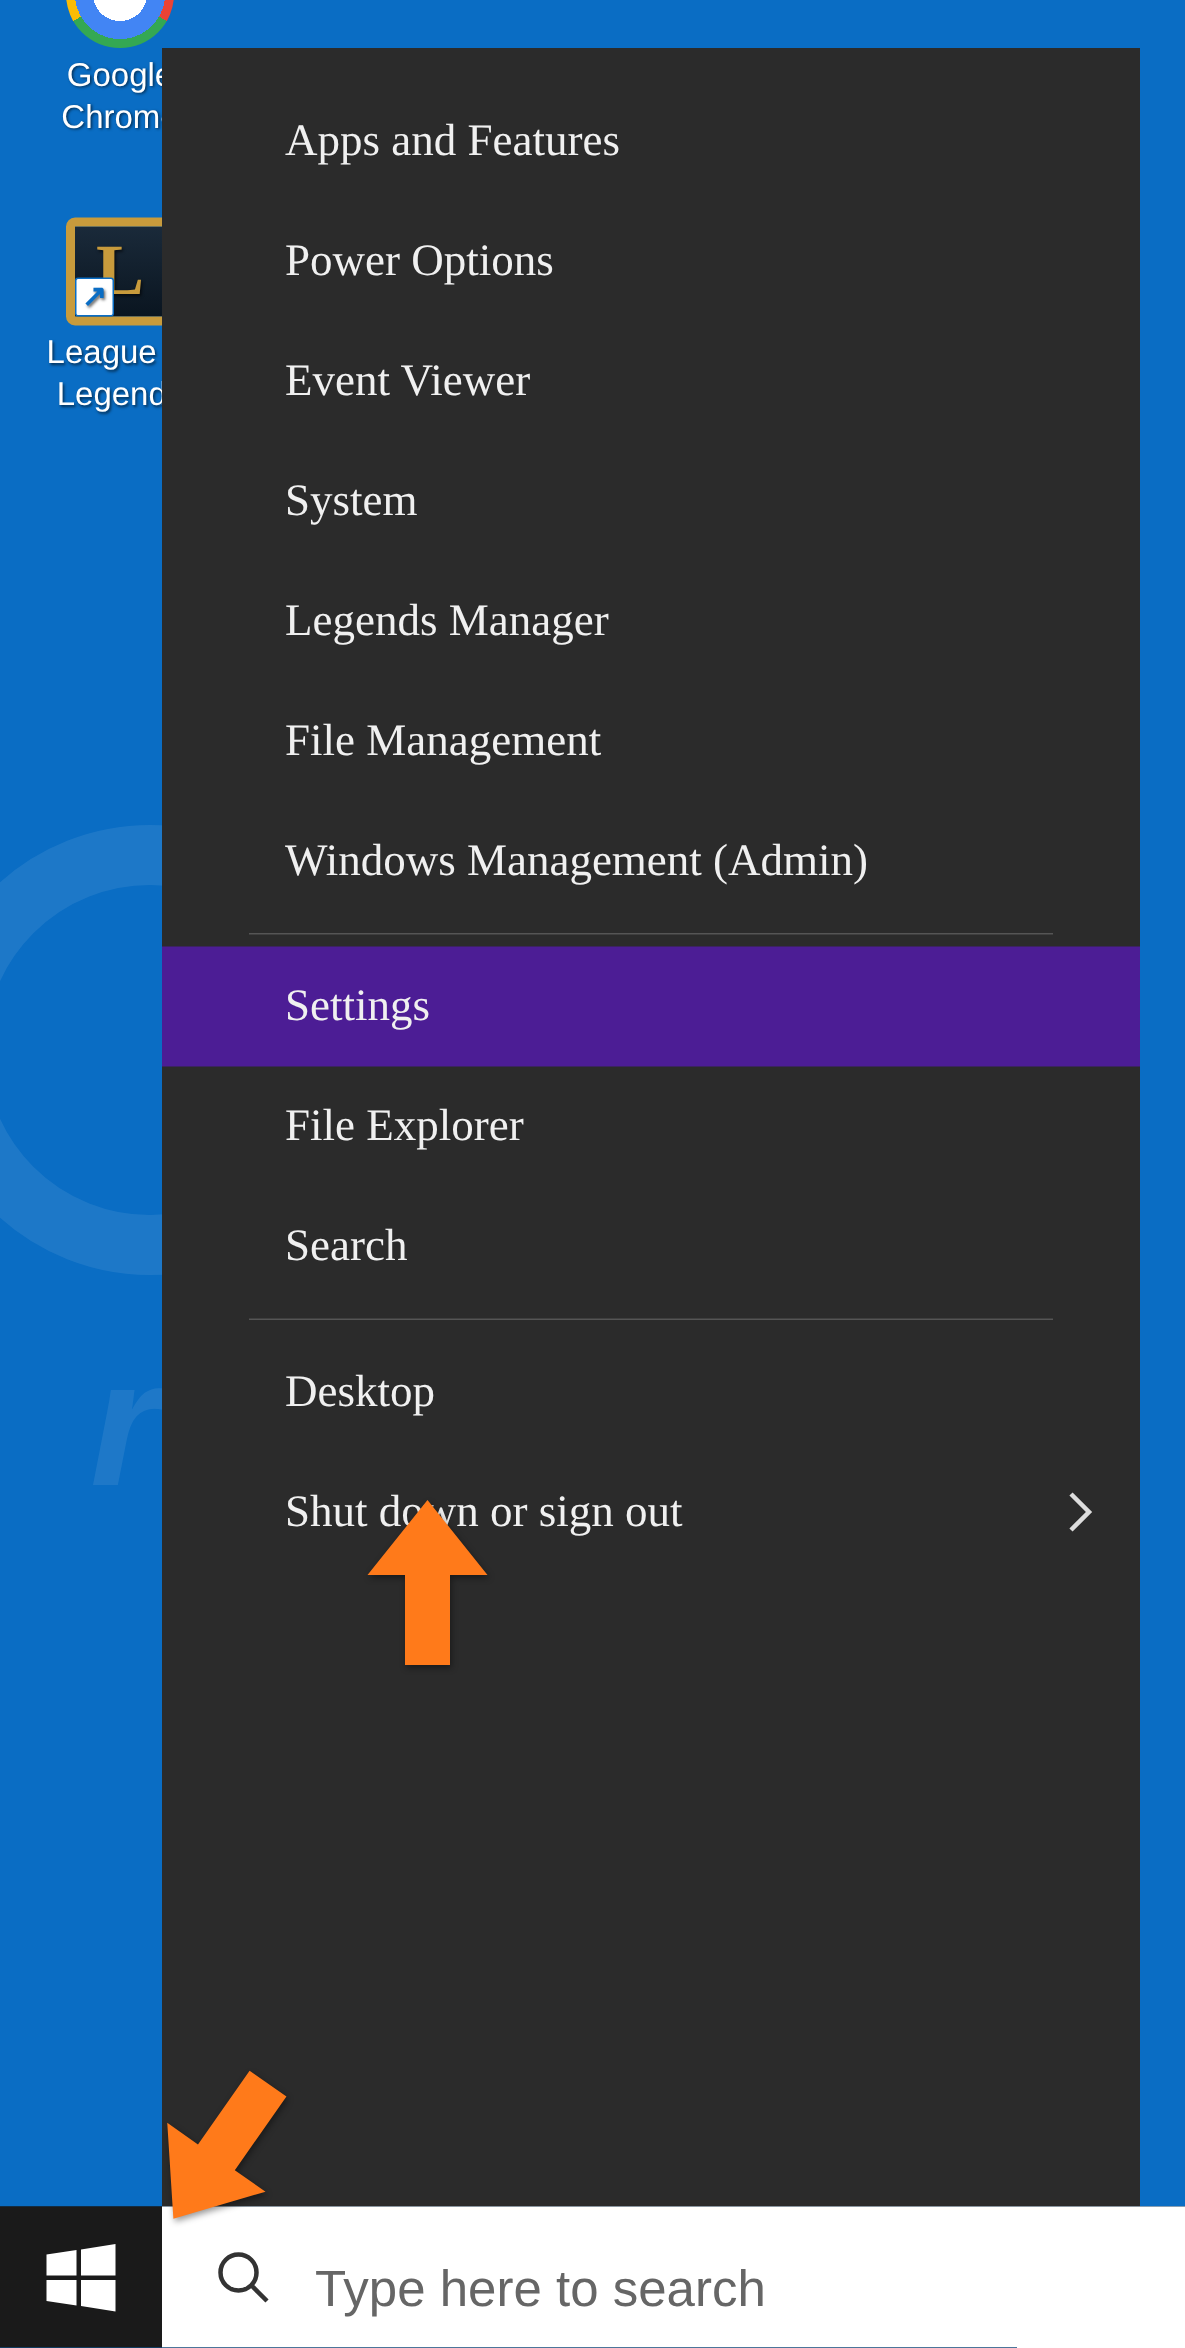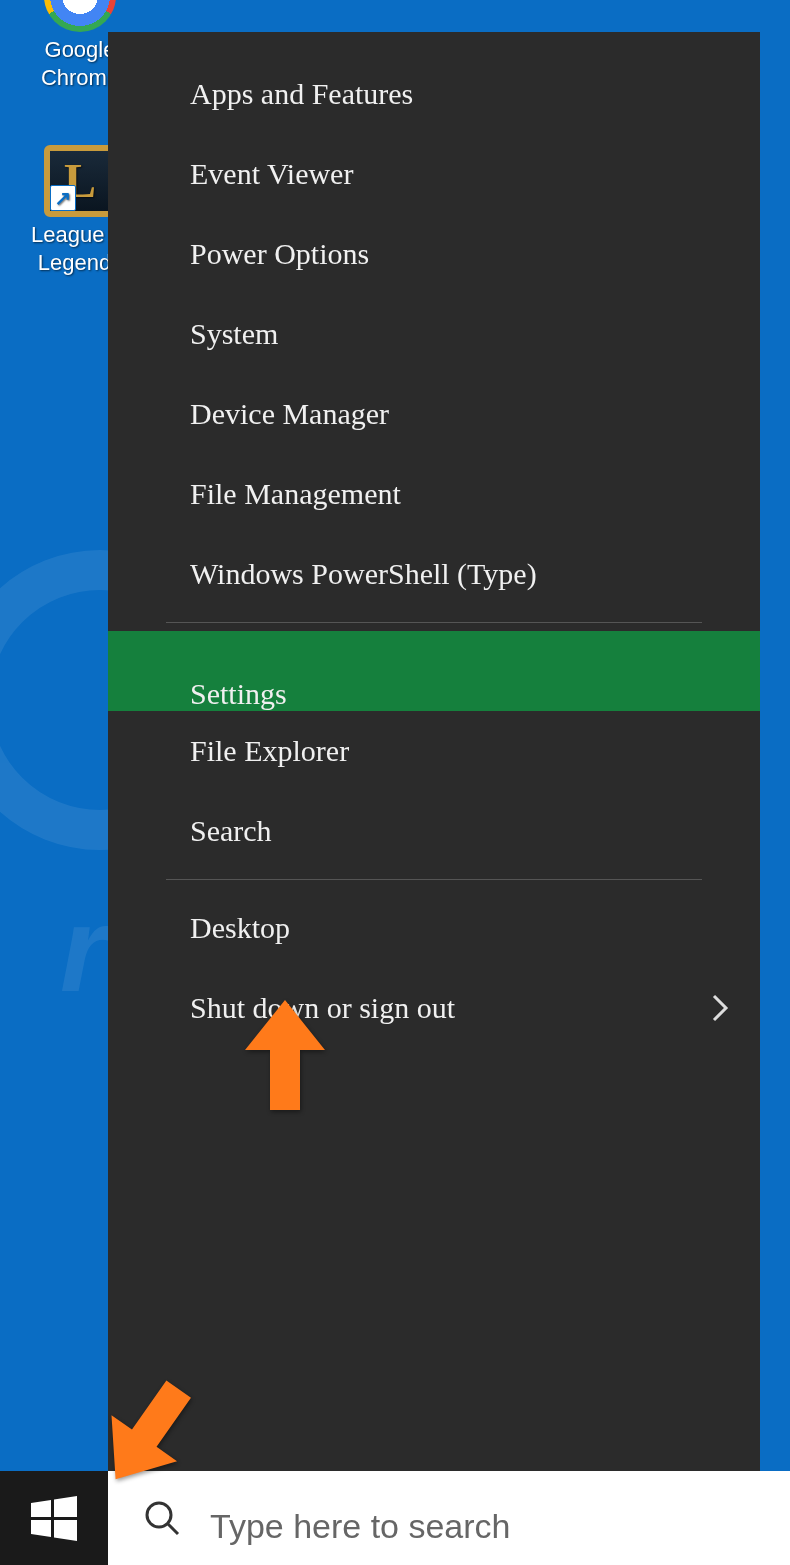--- a/index.html
+++ b/index.html
@@ -111,22 +111,21 @@
     height: 80px;
     display: flex;
     align-items: center;
     font-size: 30px;
     color: #f0f0f0;
     cursor: default;
     position: relative;
     white-space: nowrap;
   }
   .winx-item.hover {
-    background: #15803d;
-    align-items: flex-end;
+    background: #4c1d95;
   }
   .winx-sep {
     height: 1px;
     background: #555;
     margin: 8px 58px 8px 58px;
   }
   .winx-item .chev {
     position: absolute;
     right: 30px;
     top: 50%;
@@ -202,36 +201,36 @@
   </div>
   <div>League of Legends</div>
 </div>
 
 <div class="winx-menu">
 
   <div class="winx-item">
     <span>Apps and Features</span>
   </div>
   <div class="winx-item">
+    <span>Power Options</span>
+  </div>
+  <div class="winx-item">
     <span>Event Viewer</span>
   </div>
   <div class="winx-item">
-    <span>Power Options</span>
-  </div>
-  <div class="winx-item">
     <span>System</span>
   </div>
   <div class="winx-item">
-    <span>Device Manager</span>
+    <span>Legends Manager</span>
   </div>
   <div class="winx-item">
     <span>File Management</span>
   </div>
   <div class="winx-item">
-    <span>Windows PowerShell (Type)</span>
+    <span>Windows Management (Admin)</span>
   </div>
 
   <div class="winx-sep"></div>
 
   <div class="winx-item hover">
     <span>Settings</span>
   </div>
   <div class="winx-item">
     <span>File Explorer</span>
   </div>

